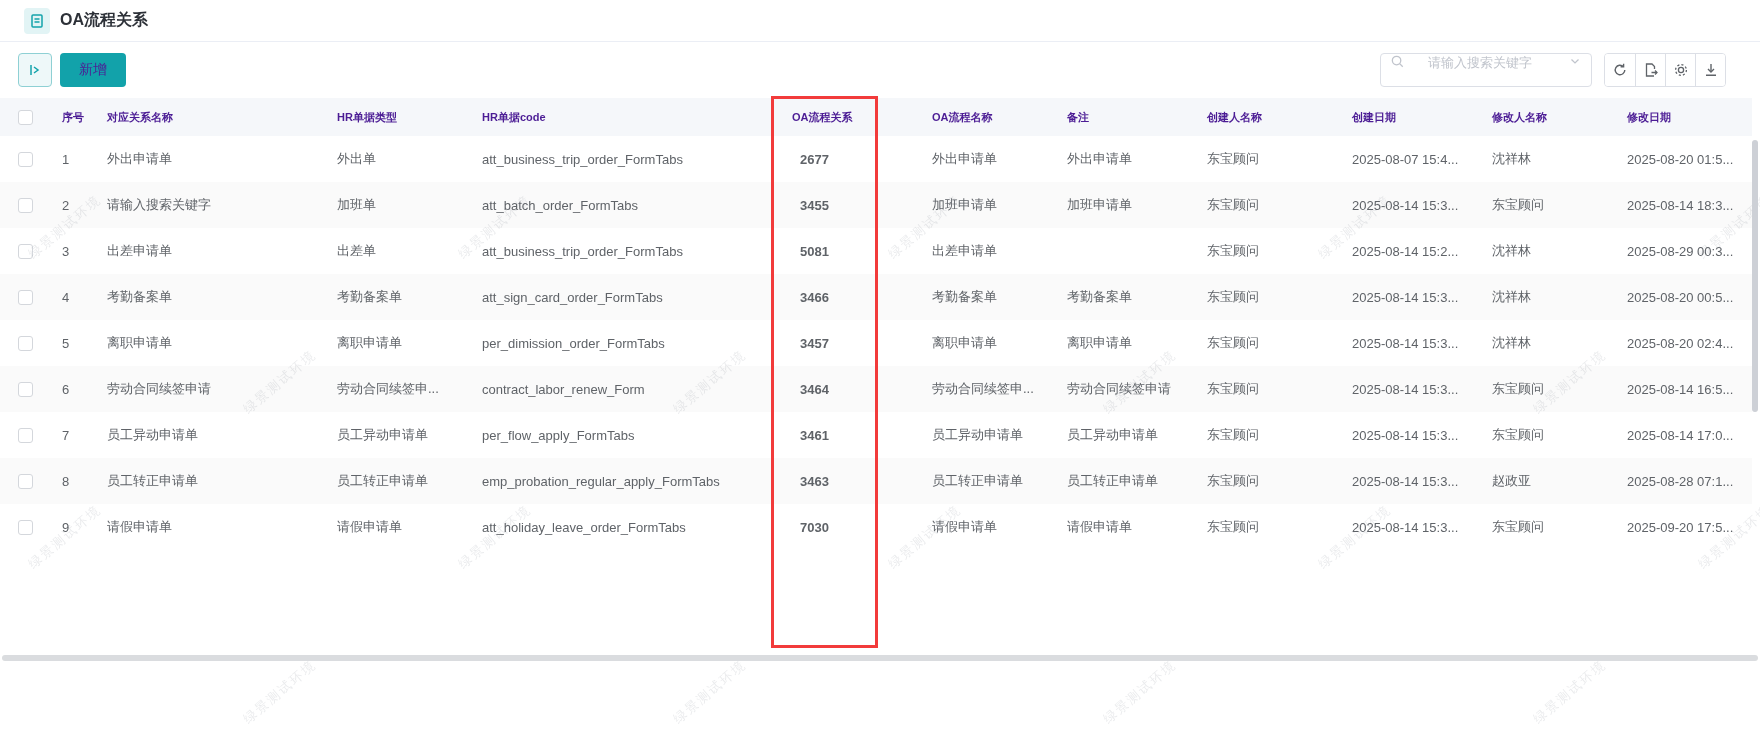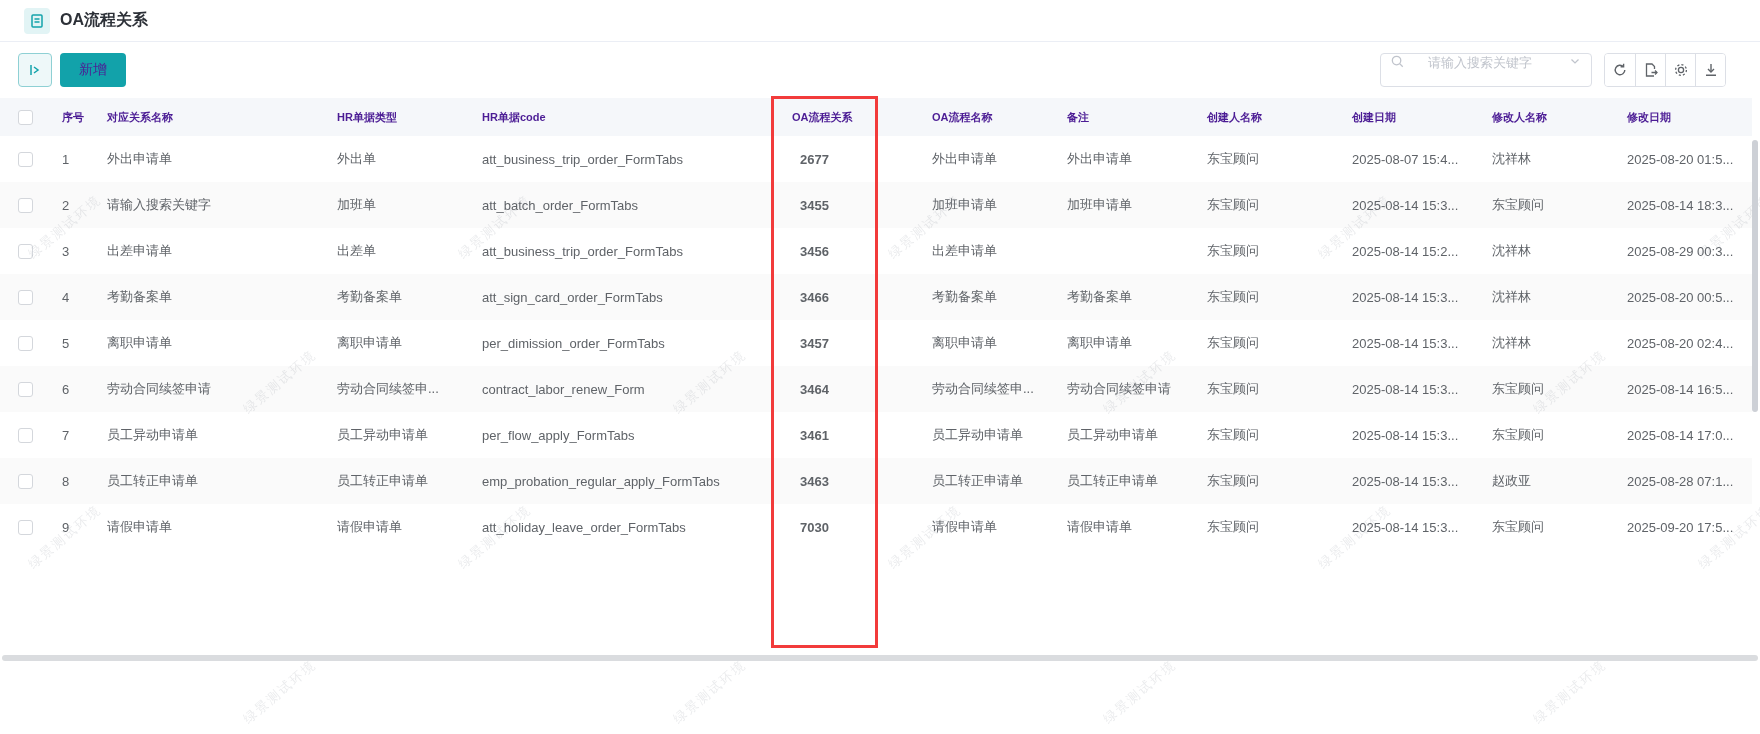--- a/index.html
+++ b/index.html
@@ -201,21 +201,21 @@
           <td class="c-create_date">2025-08-14 15:3...</td>
           <td class="c-modifier">东宝顾问</td>
           <td class="c-modify_date">2025-08-14 18:3...</td>
         </tr>
         <tr>
           <td class="c-check"><span class="checkbox"></span></td>
           <td class="c-index">3</td>
           <td class="c-name">出差申请单</td>
           <td class="c-hr_type">出差单</td>
           <td class="c-hr_code">att_business_trip_order_FormTabs</td>
-          <td class="c-oa_id">3456</td>
+          <td class="c-oa_id">5081</td>
           <td class="c-oa_name">出差申请单</td>
           <td class="c-remark"></td>
           <td class="c-creator">东宝顾问</td>
           <td class="c-create_date">2025-08-14 15:2...</td>
           <td class="c-modifier">沈祥林</td>
           <td class="c-modify_date">2025-08-29 00:3...</td>
         </tr>
         <tr>
           <td class="c-check"><span class="checkbox"></span></td>
           <td class="c-index">4</td>

